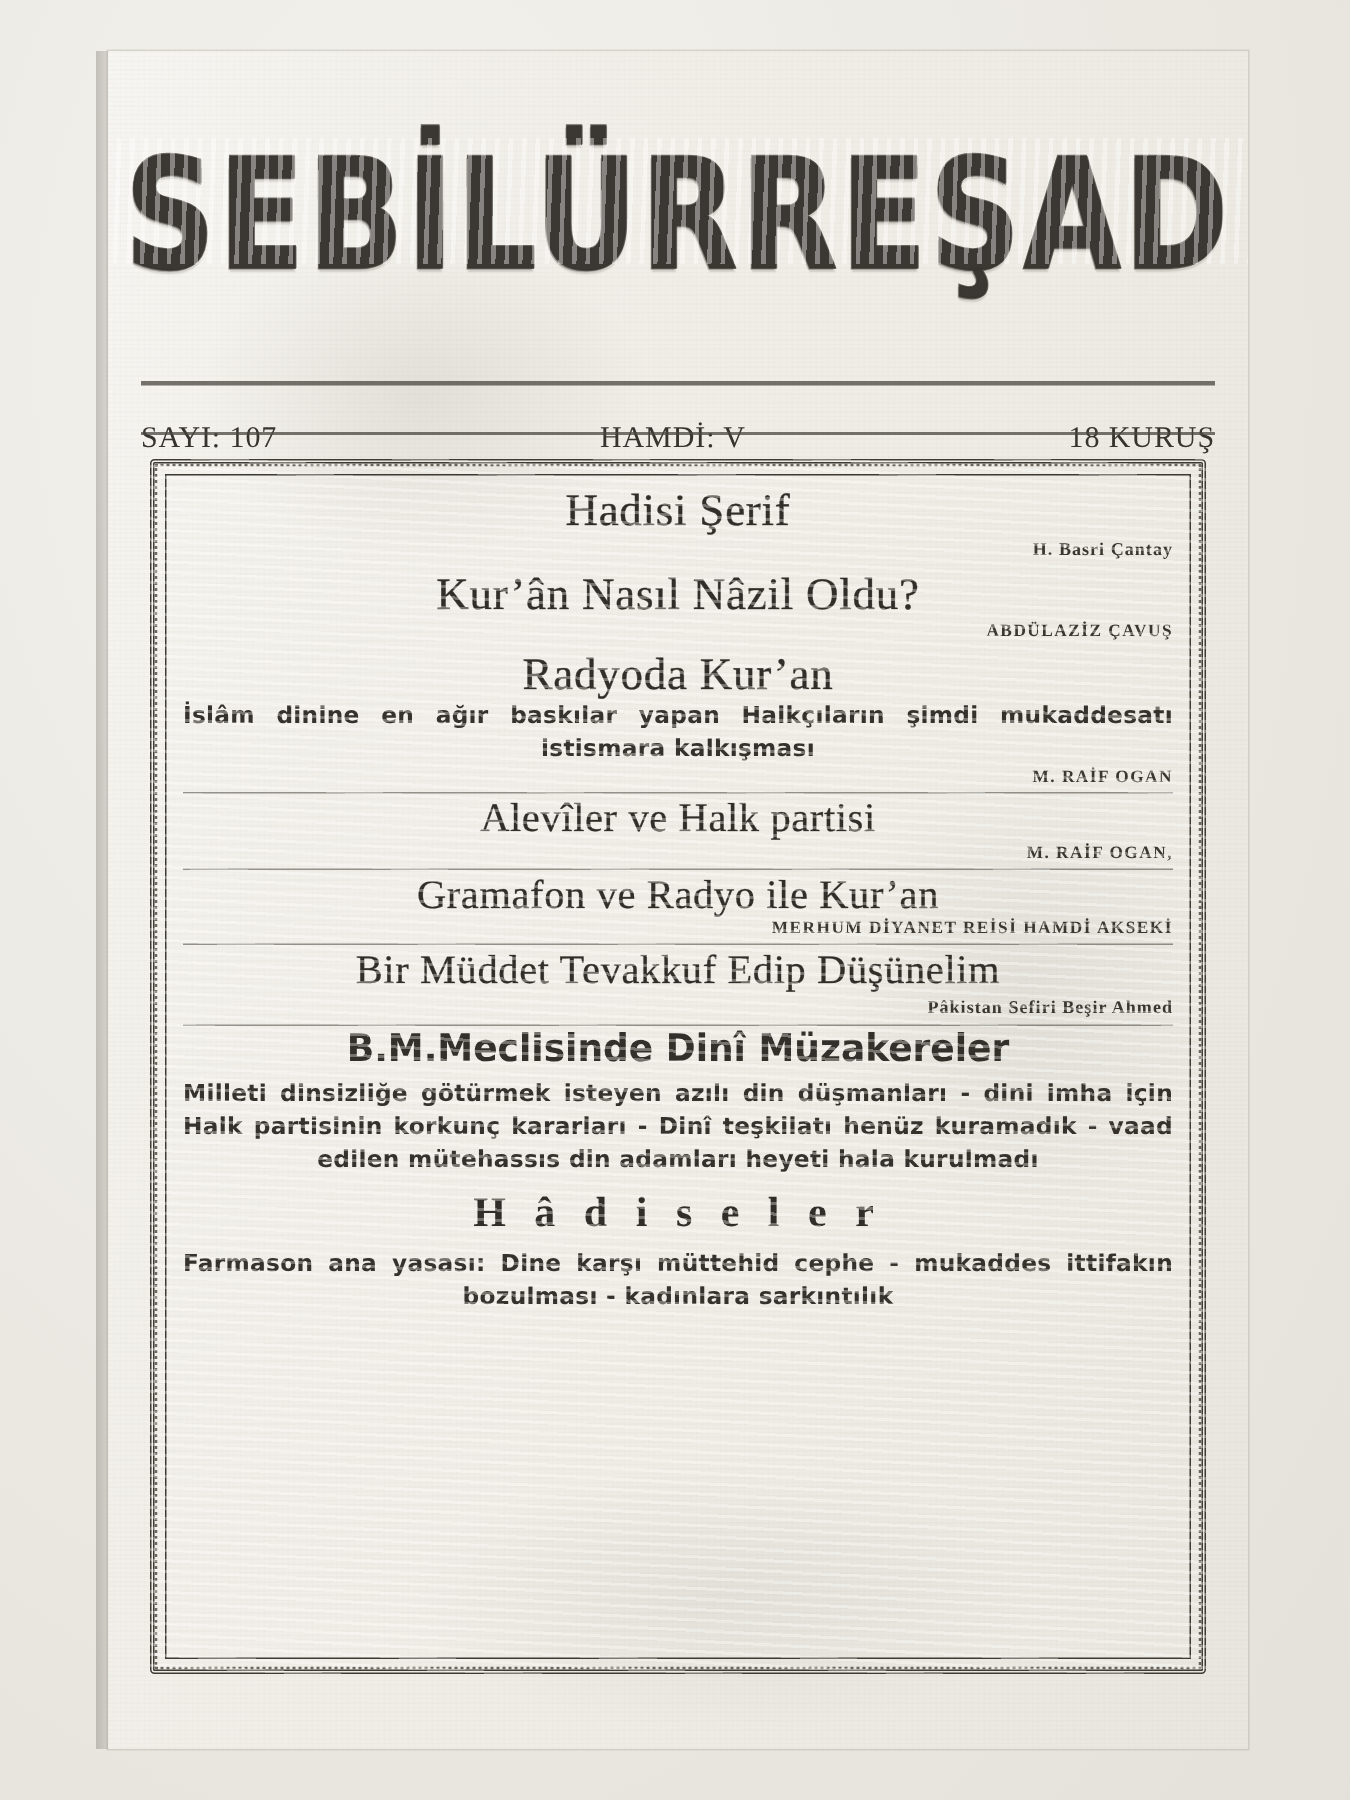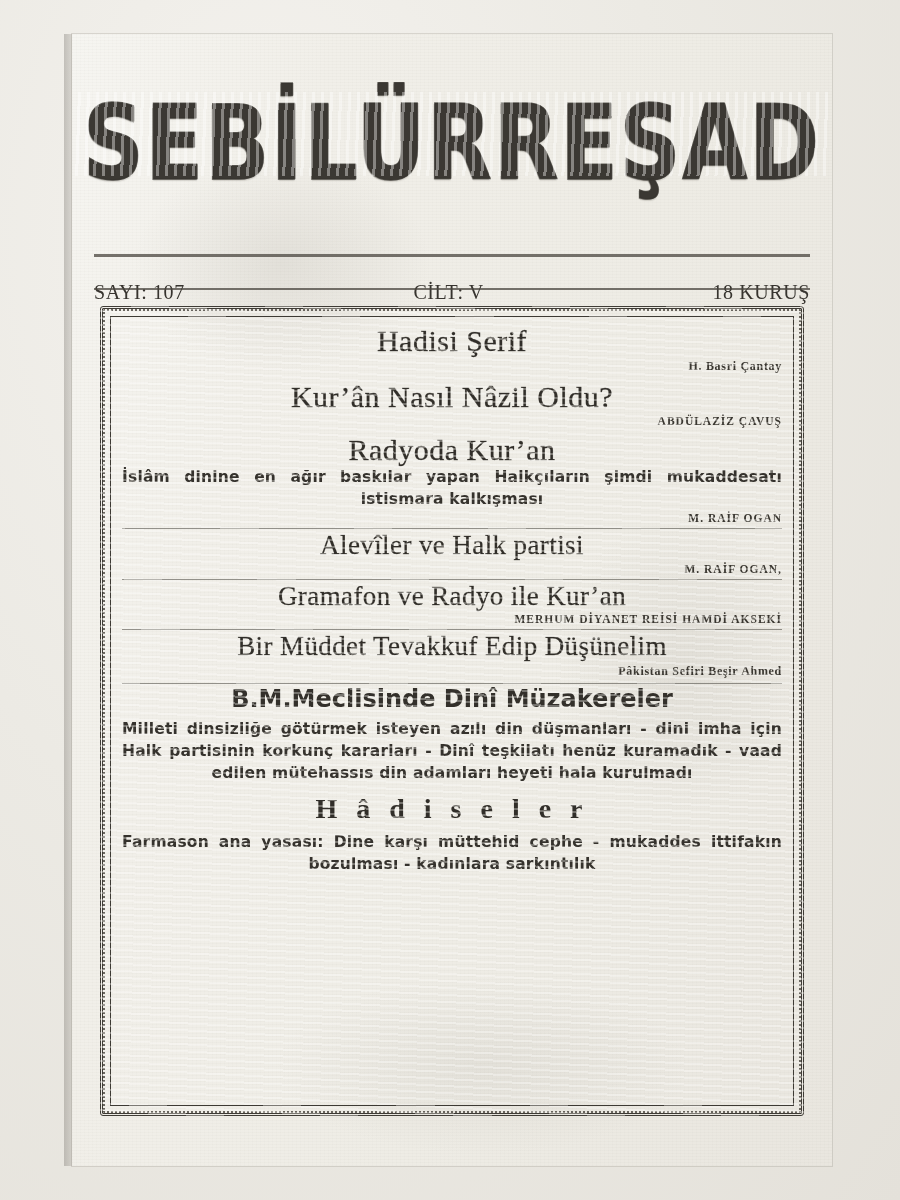--- a/index.html
+++ b/index.html
@@ -243,21 +243,21 @@
     <div class="smudge-c"></div>
 
     <div class="masthead">
       <div class="title">SEBİLÜRREŞAD</div>
       <div class="masthead-fade"></div>
     </div>
 
     <div class="rule r1"></div>
     <div class="inforow">
       <div class="left">SAYI: 107</div>
-      <div class="mid">CİLT: V</div>
+      <div class="mid">HAMDİ: V</div>
       <div class="right">18 KURUŞ</div>
     </div>
     <div class="rule r2"></div>
 
     <div class="box">
       <div class="frame-outer"></div>
       <div class="frame-wave"></div>
       <div class="frame-inner"></div>
 
       <div class="content">

